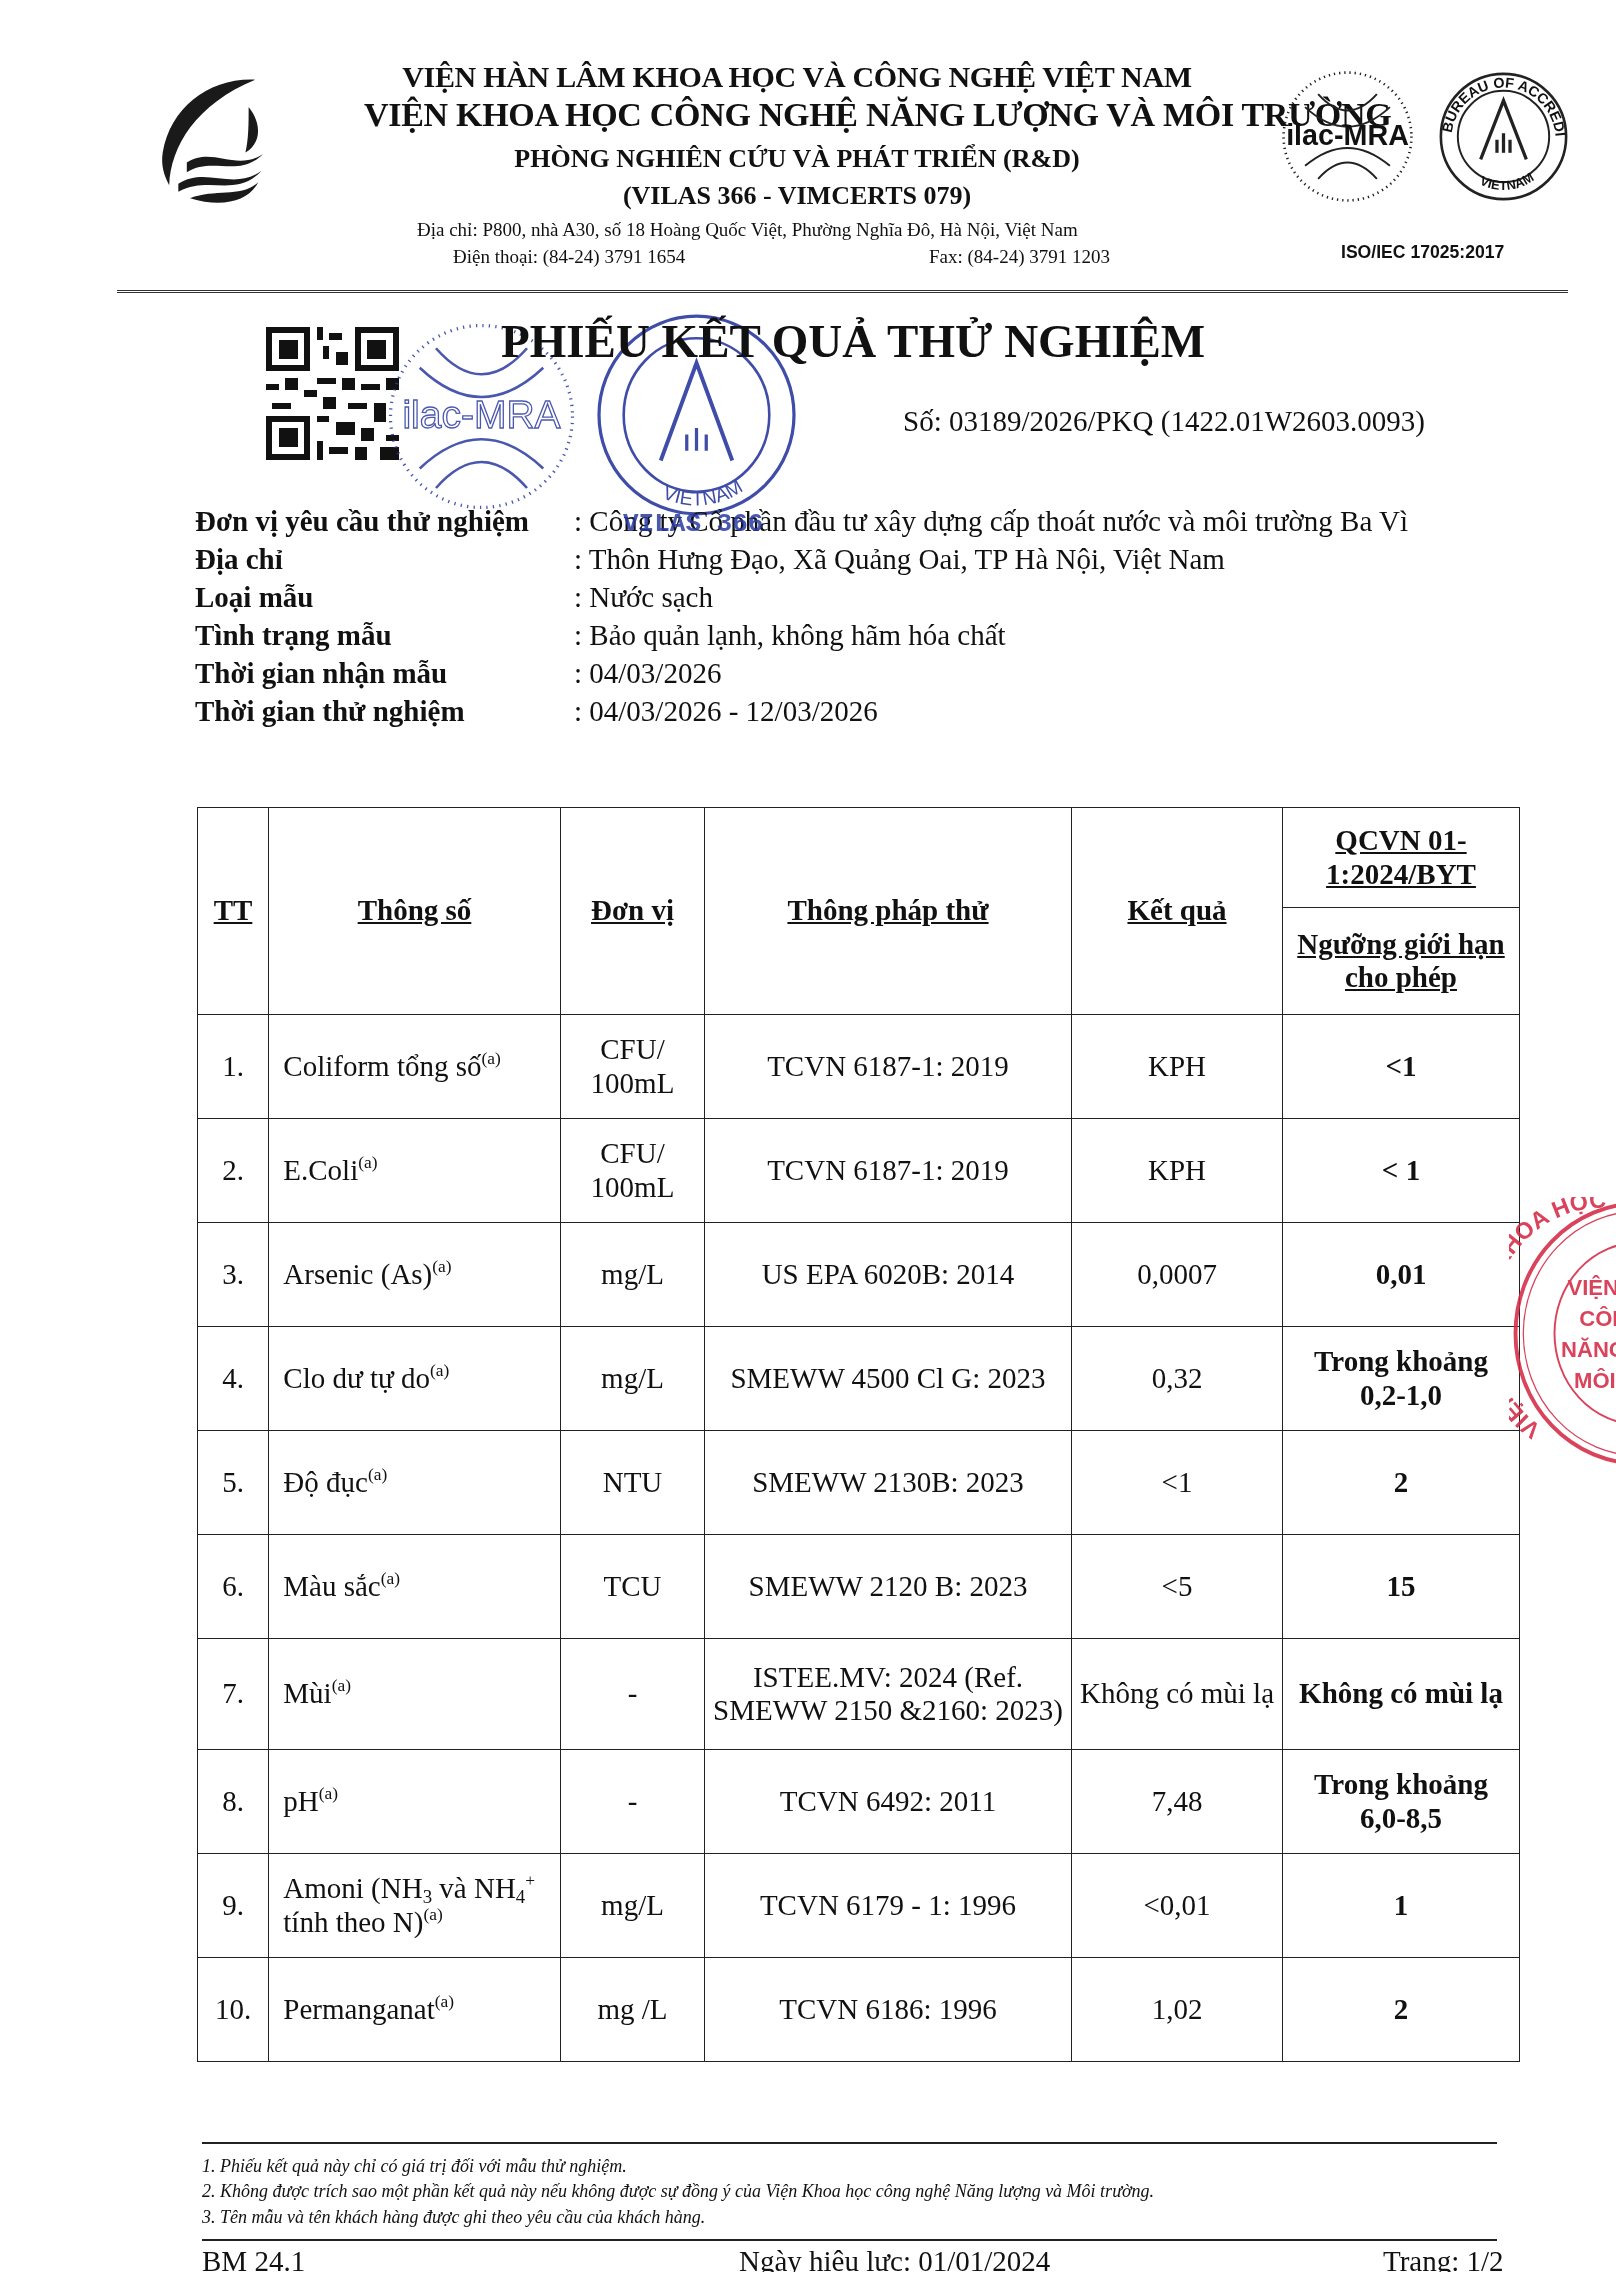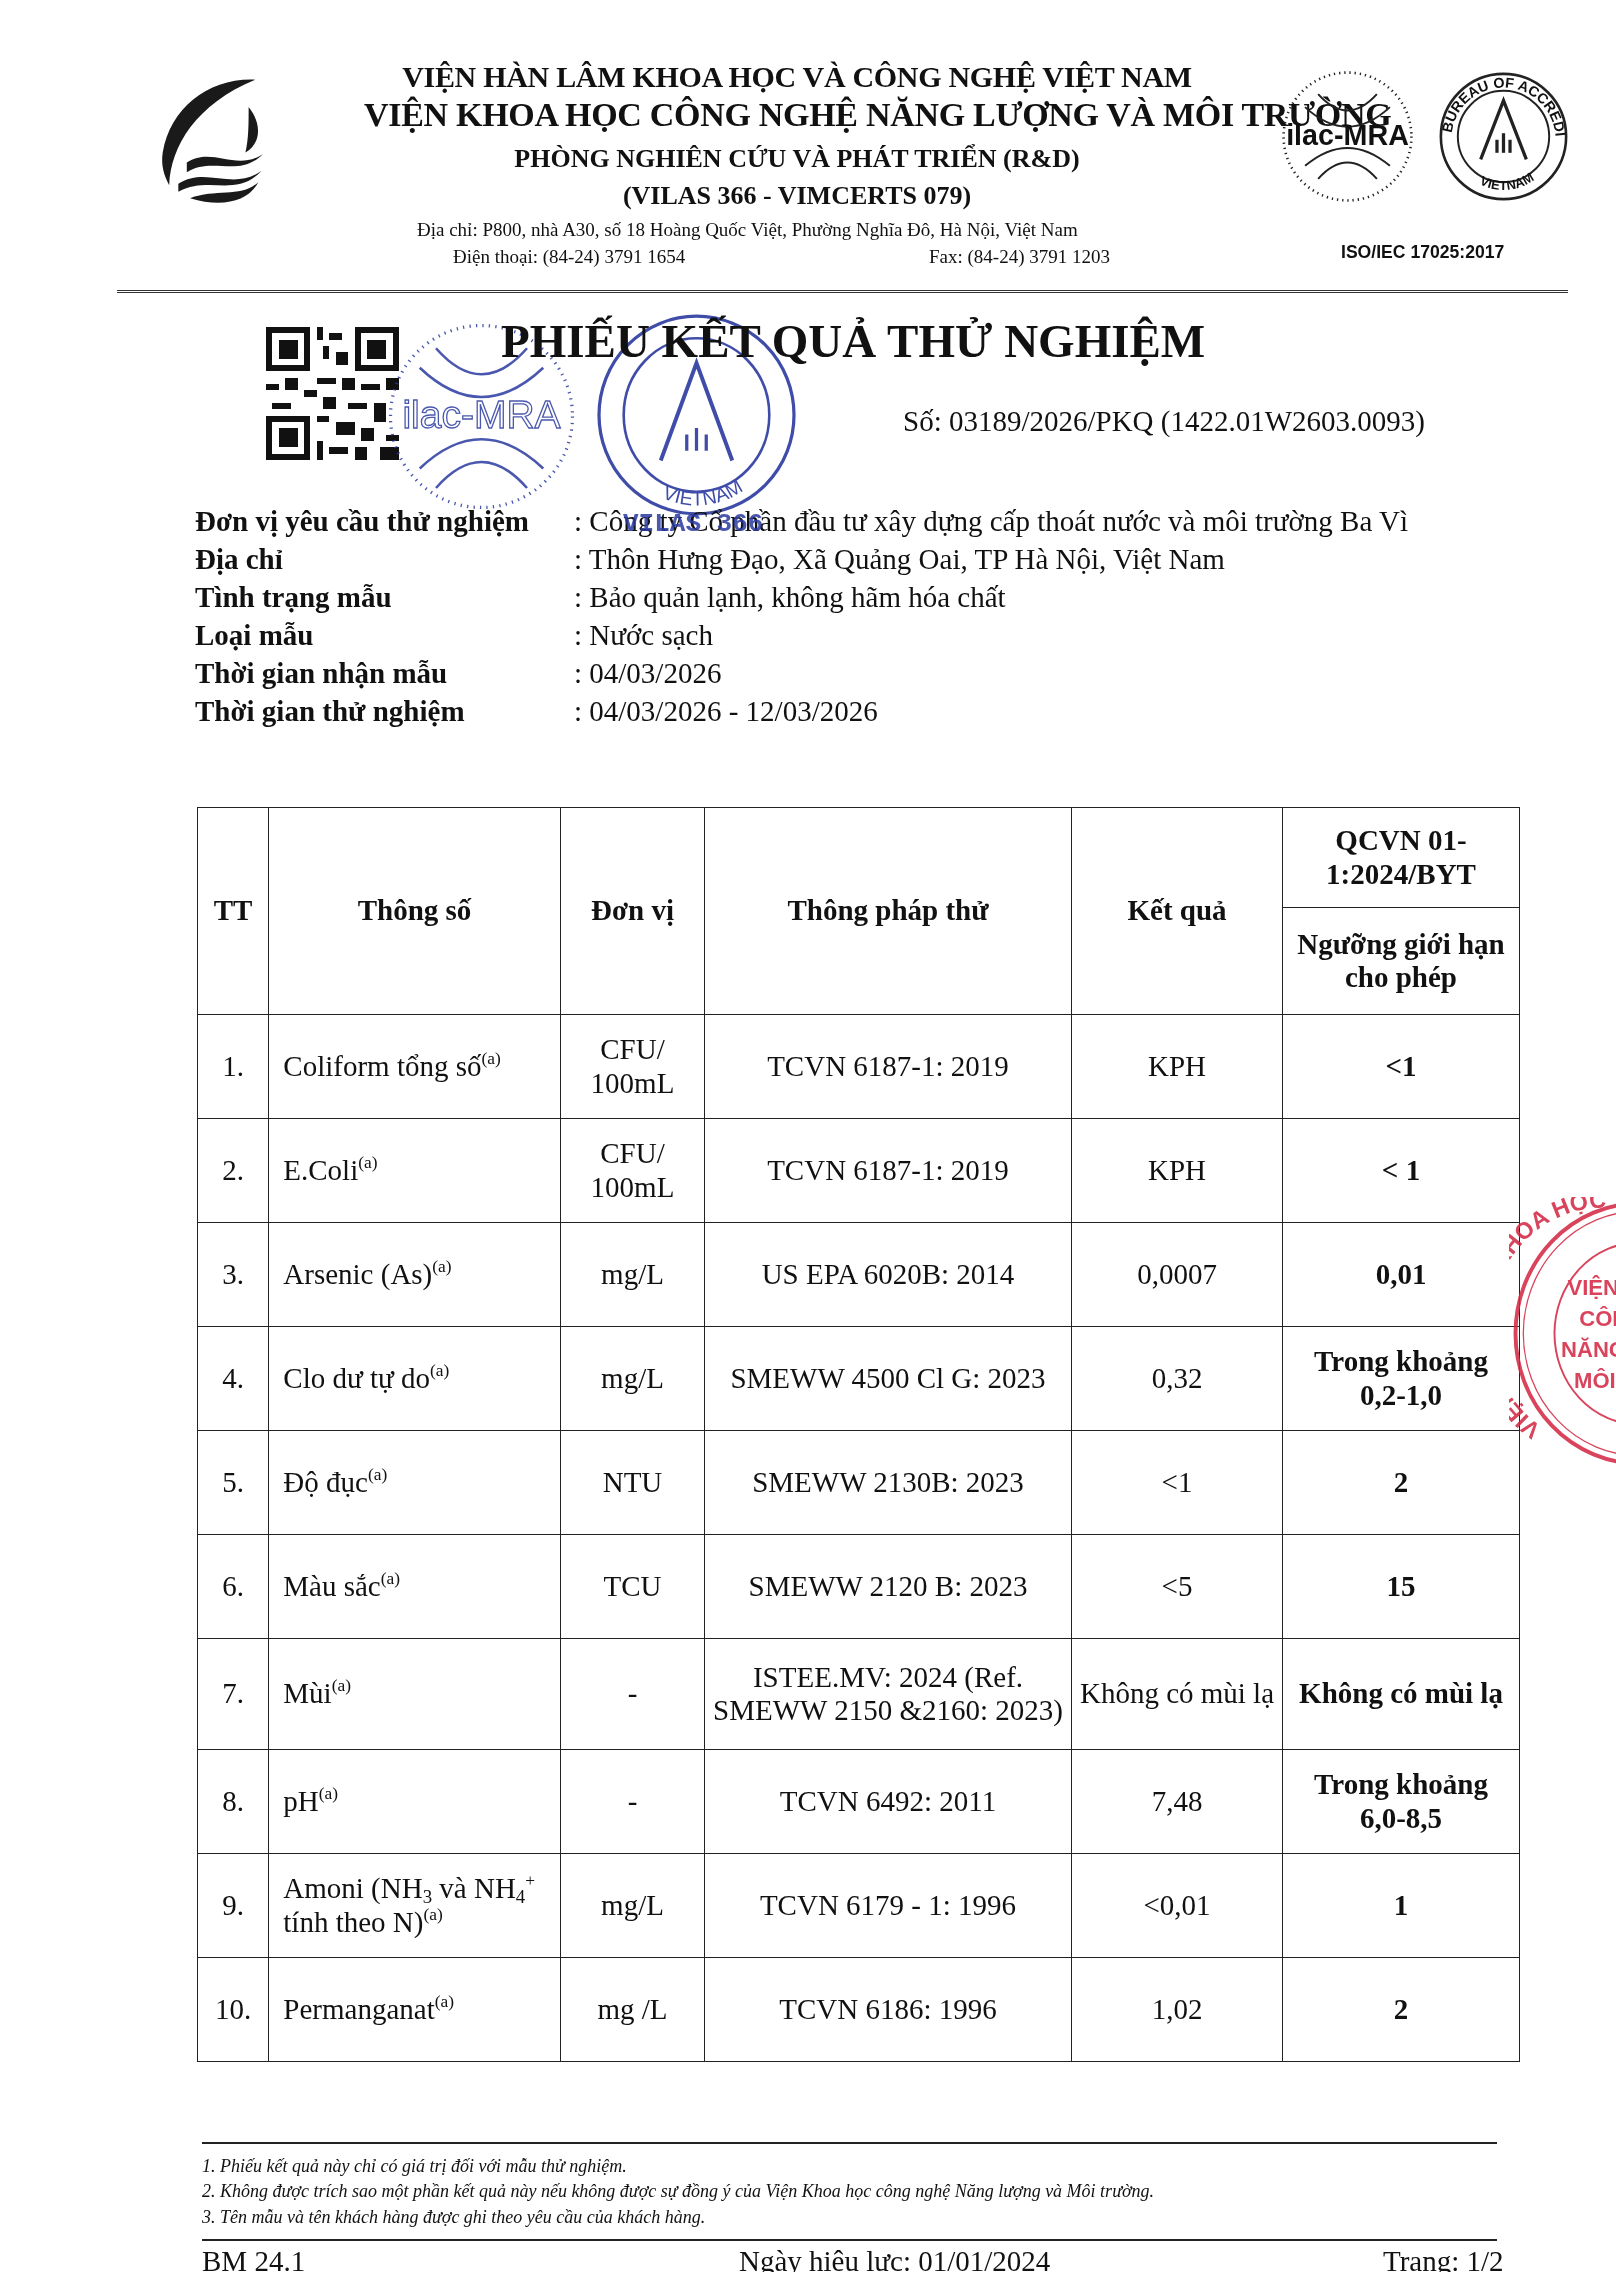--- a/index.html
+++ b/index.html
@@ -22,21 +22,21 @@
   .docno { position:absolute; top:405px; left:903px; font-size:29px; font-weight:normal; white-space:nowrap; }
 
   .info { position:absolute; left:195px; top:500px; width:1367px; }
   .info-row { height:38px; display:flex; align-items:flex-end; font-size:29px; white-space:nowrap; }
   .info-label { width:379px; font-weight:bold; }
   .info-value { font-weight:normal; }
 
   
   table.res { position:absolute; left:197px; top:807px; width:1322px; border-collapse:collapse; table-layout:fixed; font-size:29px; }
   table.res td, table.res th { border:1.3px solid #222; text-align:center; vertical-align:middle; padding:0 5.2px; line-height:1.15; }
-  table.res th { font-weight:bold; }
+  table.res th { font-weight:bold;text-decoration:underline; }
   table.res tr.row td { height:103px; }
   td.param { text-align:left !important; padding-left:14.3px !important; }
   td.limit { font-weight:bold; }
   sup { font-size:0.6em; vertical-align:0.7em; line-height:0; }
   sub { font-size:0.65em; vertical-align:-0.25em; line-height:0; }
 
   .notes { position:absolute; left:202px; top:2154px; font-style:italic; font-size:18px; line-height:25.4px; white-space:nowrap; }
   .frule { position:absolute; left:202px; width:1295px; border-top:2px solid #222; }
   .foot { position:absolute; top:2245px; font-size:29px; white-space:nowrap; }
 
@@ -165,26 +165,26 @@
 <div class="info">
   <div class="info-row">
     <span class="info-label">Đơn vị yêu cầu thử nghiệm</span>
     <span class="info-value">: Công ty Cổ phần đầu tư xây dựng cấp thoát nước và môi trường Ba Vì</span>
   </div>
   <div class="info-row">
     <span class="info-label">Địa chỉ</span>
     <span class="info-value">: Thôn Hưng Đạo, Xã Quảng Oai, TP Hà Nội, Việt Nam</span>
   </div>
   <div class="info-row">
+    <span class="info-label">Loại mẫu</span>
+    <span class="info-value">: Nước sạch</span>
+  </div>
+  <div class="info-row">
     <span class="info-label">Tình trạng mẫu</span>
     <span class="info-value">: Bảo quản lạnh, không hãm hóa chất</span>
-  </div>
-  <div class="info-row">
-    <span class="info-label">Loại mẫu</span>
-    <span class="info-value">: Nước sạch</span>
   </div>
   <div class="info-row">
     <span class="info-label">Thời gian nhận mẫu</span>
     <span class="info-value">: 04/03/2026</span>
   </div>
   <div class="info-row">
     <span class="info-label">Thời gian thử nghiệm</span>
     <span class="info-value">: 04/03/2026 - 12/03/2026</span>
   </div>
 </div>

